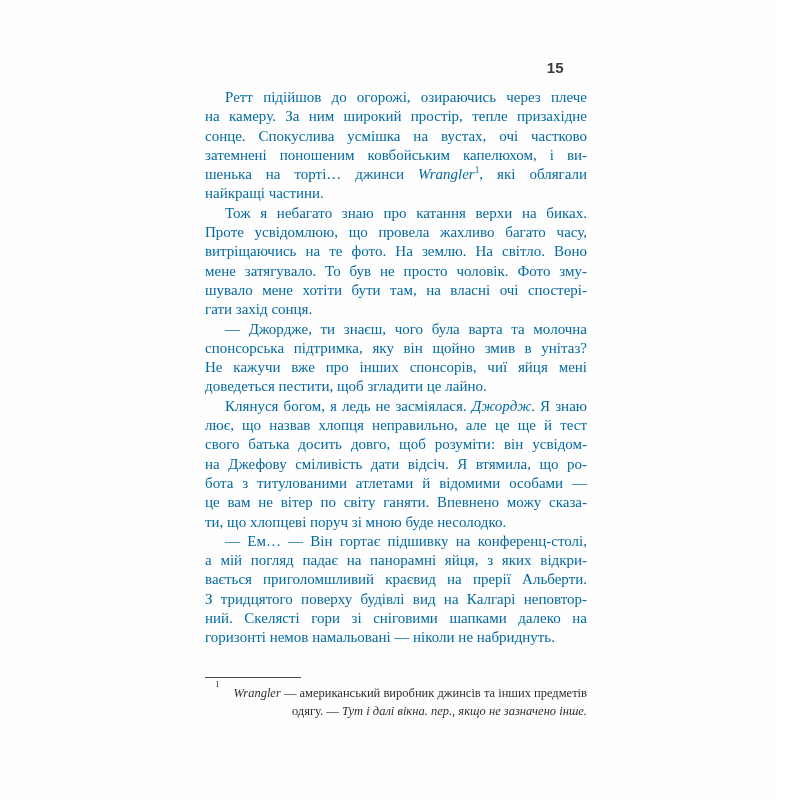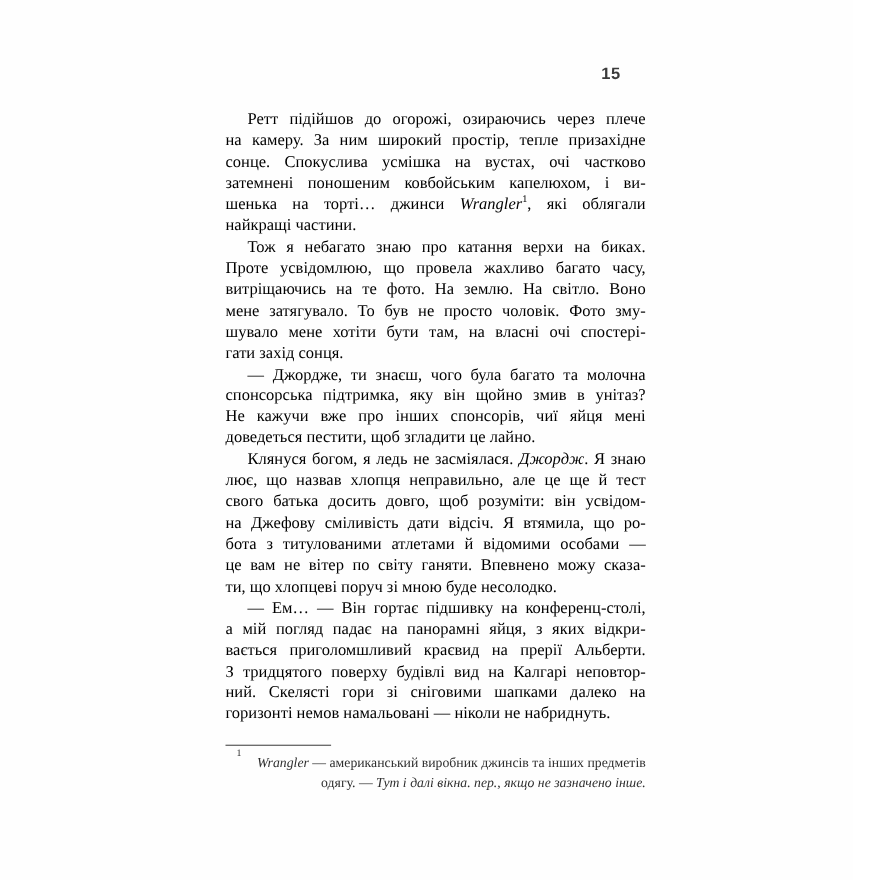--- a/index.html
+++ b/index.html
@@ -20,25 +20,25 @@
     text-align: right;
     font-family: "Liberation Sans", "DejaVu Sans", sans-serif;
     font-weight: 600;
     font-size: 15px;
     letter-spacing: 0.3px;
     color: #3b3b3b;
   }
   .page-body {
     position: absolute;
     left: 205px;
-    top: 100px;
+    top: 88px;
     width: 382px;
     font-size: 15px;
     line-height: 19.3px;
-    color: #000000;
+    color: #0369a1;
   }
   .para .line {
     text-align: justify;
     text-align-last: justify;
     white-space: normal;
   }
   .para .line.first { text-indent: 20px; }
   .para .line.last { text-align-last: left; }
   .page-body i, .footnote i { font-style: italic; }
   sup {
@@ -93,21 +93,21 @@
       </div>
       <div class="para">
         <div class="line first">Тож я небагато знаю про катання верхи на биках.</div>
         <div class="line">Проте усвідомлюю, що провела жахливо багато часу,</div>
         <div class="line">витріщаючись на те фото. На землю. На світло. Воно</div>
         <div class="line">мене затягувало. То був не просто чоловік. Фото зму-</div>
         <div class="line">шувало мене хотіти бути там, на власні очі спостері-</div>
         <div class="line last">гати захід сонця.</div>
       </div>
       <div class="para">
-        <div class="line first">— Джордже, ти знаєш, чого була багато та молочна</div>
+        <div class="line first">— Джордже, ти знаєш, чого була варта та молочна</div>
         <div class="line">спонсорська підтримка, яку він щойно змив в унітаз?</div>
         <div class="line">Не кажучи вже про інших спонсорів, чиї яйця мені</div>
         <div class="line last">доведеться пестити, щоб згладити це лайно.</div>
       </div>
       <div class="para">
         <div class="line first">Клянуся богом, я ледь не засміялася. <i>Джордж</i>. Я знаю</div>
         <div class="line">лює, що назвав хлопця неправильно, але це ще й тест</div>
         <div class="line">свого батька досить довго, щоб розуміти: він усвідом-</div>
         <div class="line">на Джефову сміливість дати відсіч. Я втямила, що ро-</div>
         <div class="line">бота з титулованими атлетами й відомими особами —</div>

